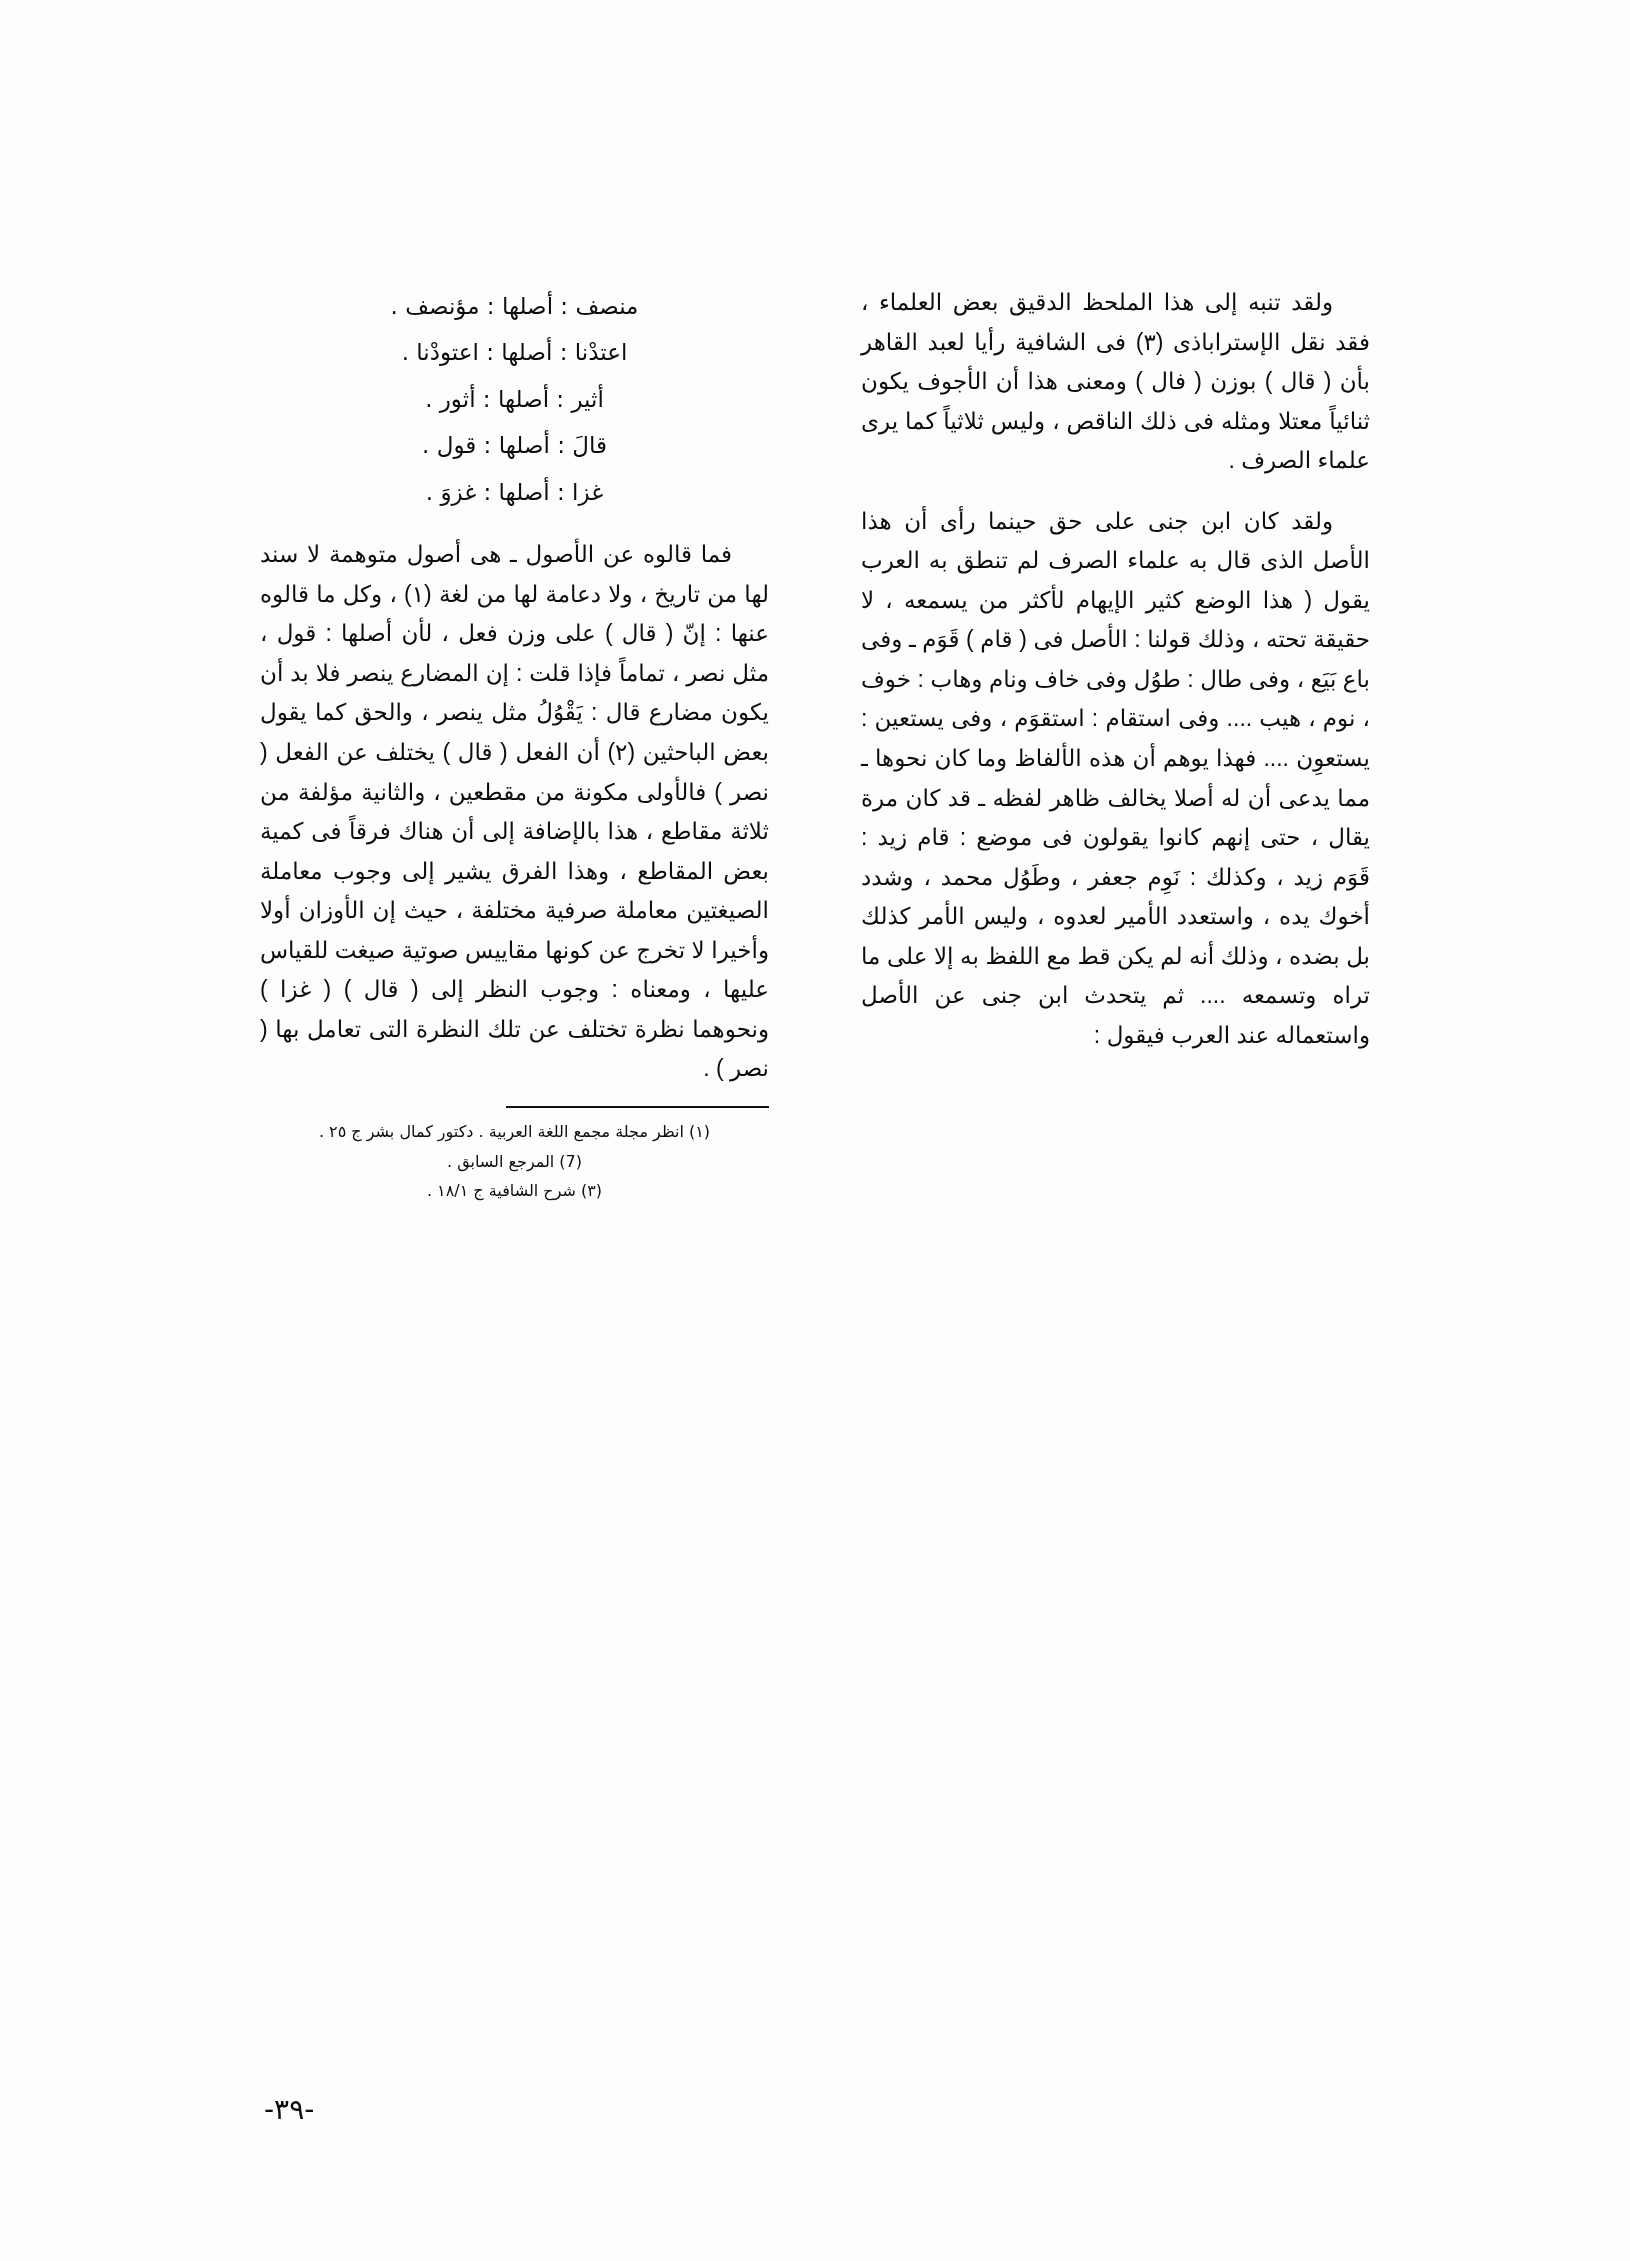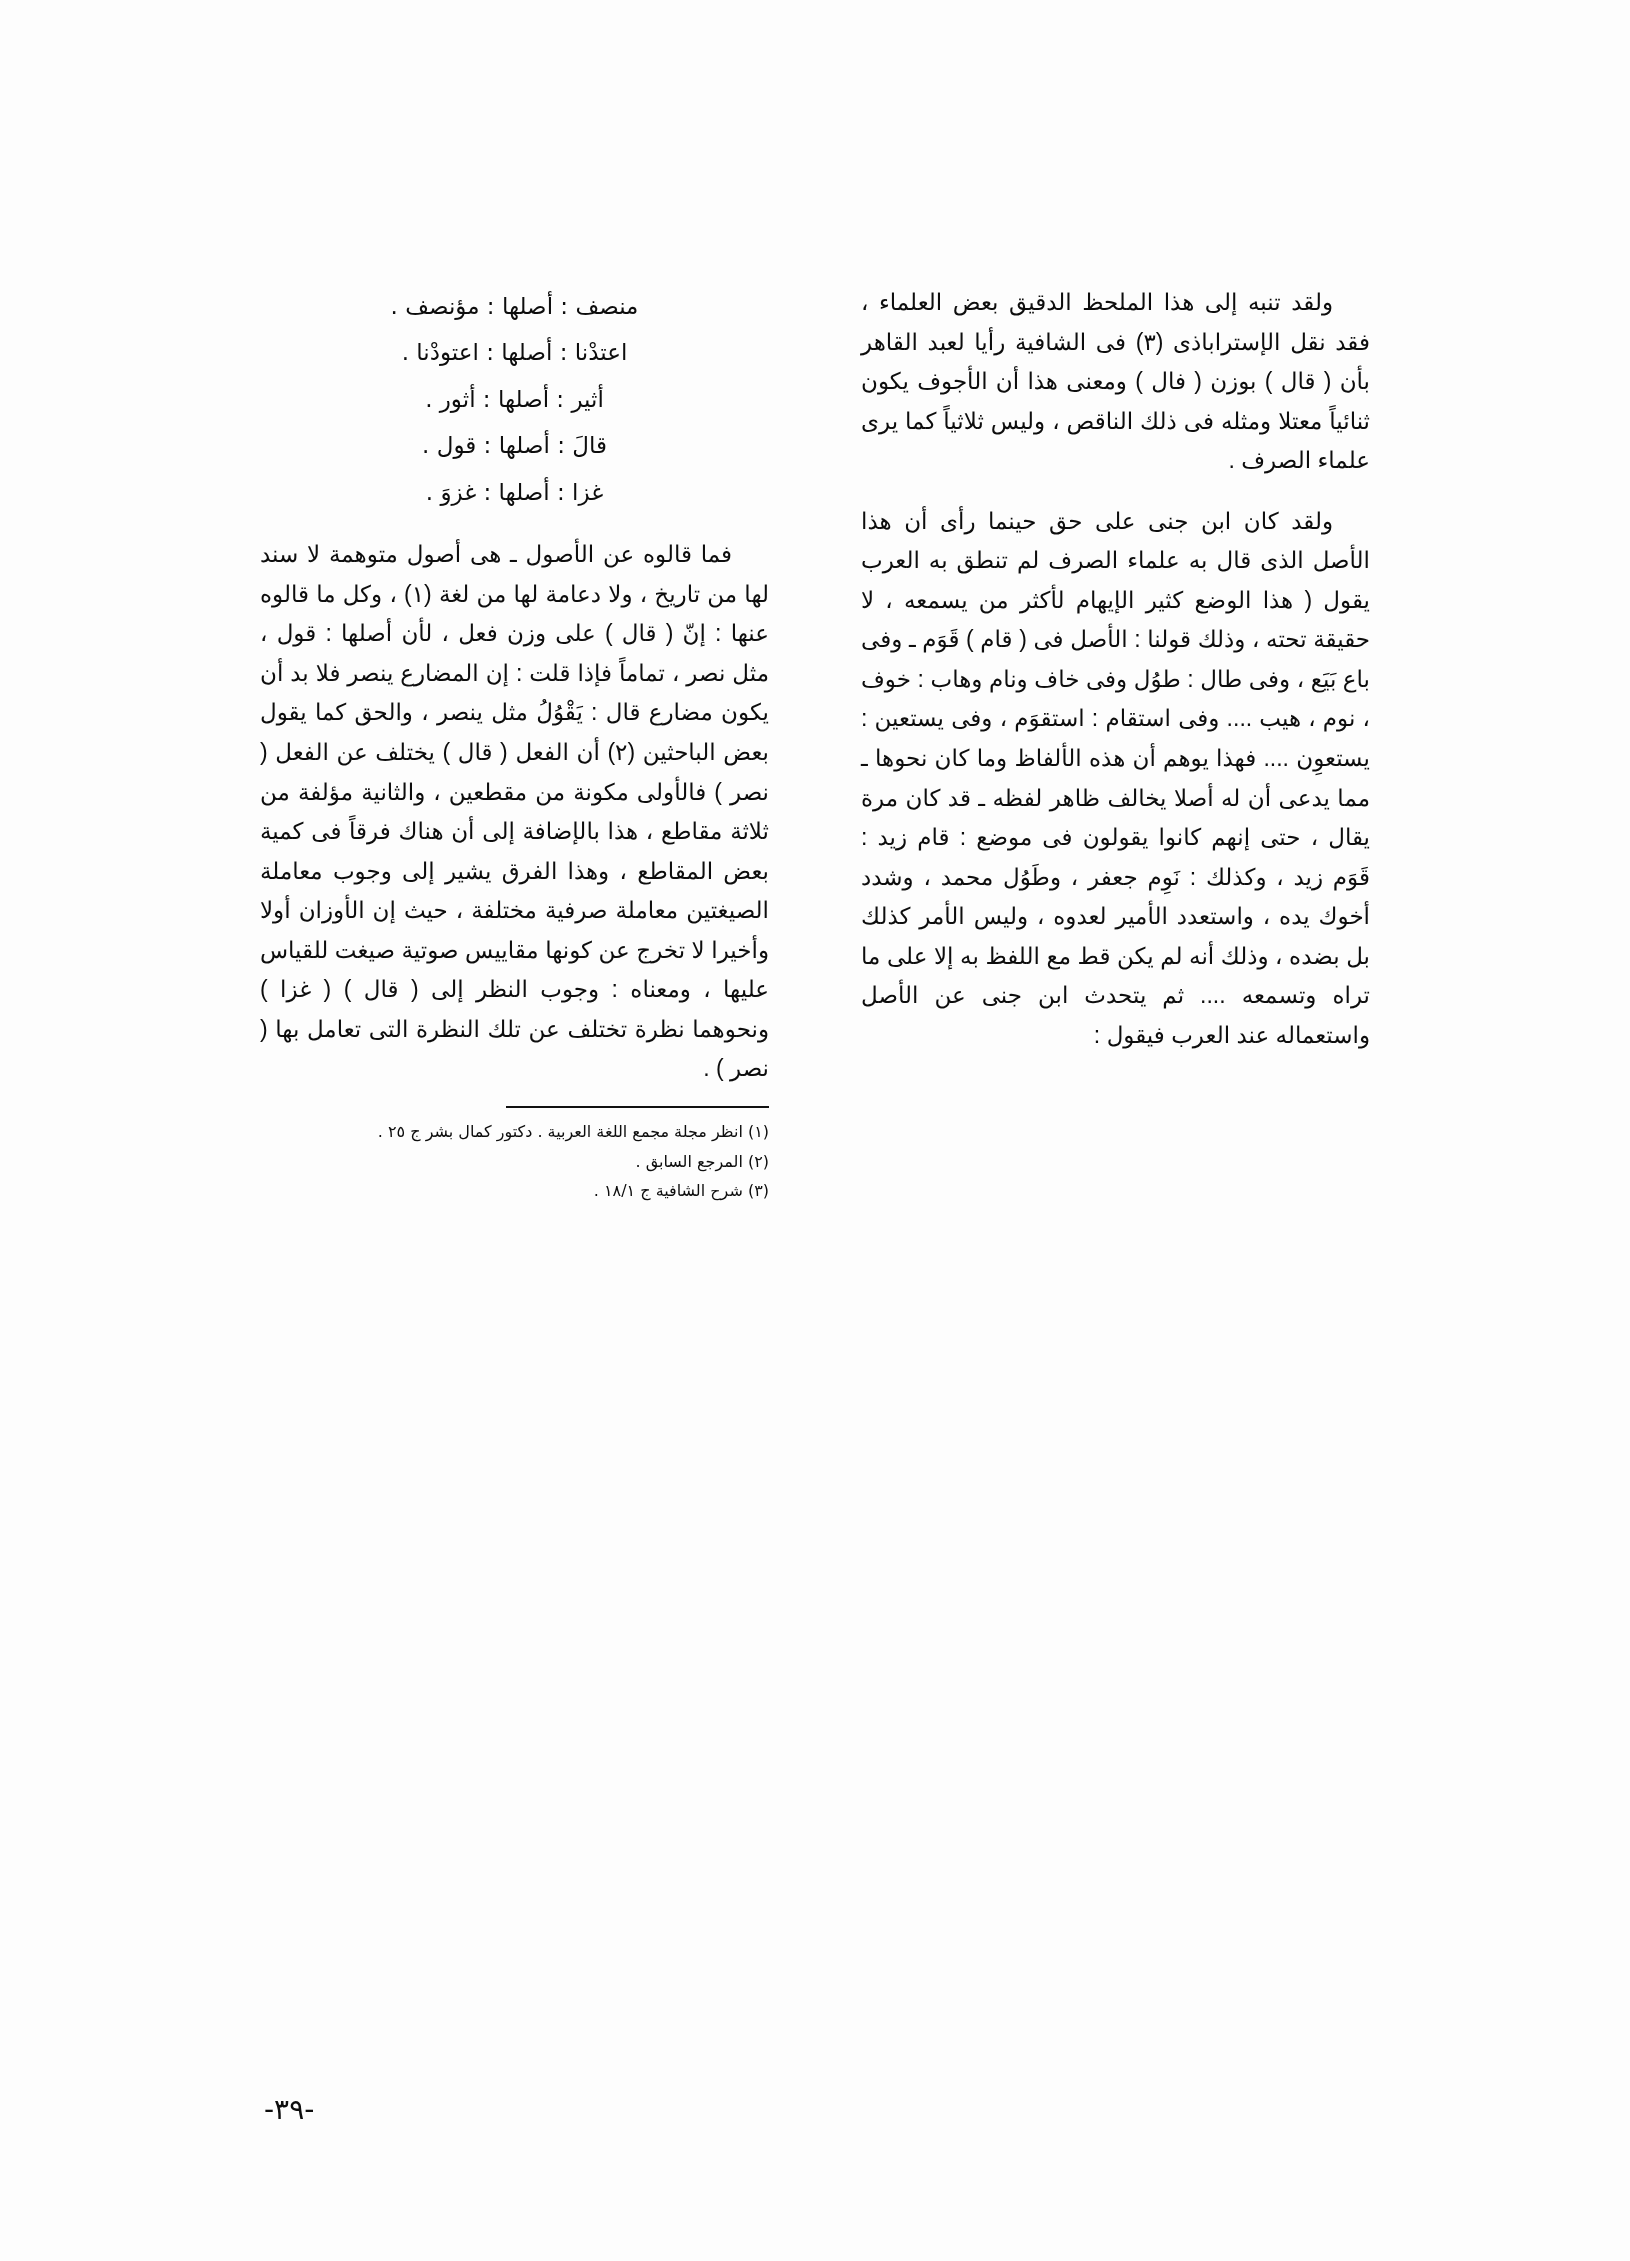--- a/index.html
+++ b/index.html
@@ -68,21 +68,21 @@
     width: 263px;
     margin-right: 0;
     margin-left: auto;
   }
   .footnotes {
     font-size: 16px;
     line-height: 1.85;
   }
   .footnotes div {
     white-space: nowrap;
-    text-align: right;
+    text-align: center;
   }
   .page-number {
     position: absolute;
     bottom: 135px;
     left: 264px;
     font-size: 28px;
     letter-spacing: 0.7px;
   }
 </style>
 </head>
@@ -105,21 +105,21 @@
         <li>أثير : أصلها : أثور .</li>
         <li>قالَ : أصلها : قول .</li>
         <li>غزا : أصلها : غزوَ .</li>
       </ul>
       <p class="para indent">فما قالوه عن الأصول ـ هى أصول متوهمة لا سند لها من تاريخ ، ولا دعامة لها من لغة (١) ، وكل ما قالوه عنها : إنّ ( قال ) على وزن فعل ، لأن أصلها : قول ، مثل نصر ، تماماً فإذا قلت : إن المضارع ينصر فلا بد أن يكون مضارع قال : يَقْوُلُ مثل ينصر ، والحق كما يقول بعض الباحثين (٢) أن الفعل ( قال ) يختلف عن الفعل ( نصر ) فالأولى مكونة من مقطعين ، والثانية مؤلفة من ثلاثة مقاطع ، هذا بالإضافة إلى أن هناك فرقاً فى كمية بعض المقاطع ، وهذا الفرق يشير إلى وجوب معاملة الصيغتين معاملة صرفية مختلفة ، حيث إن الأوزان أولا وأخيرا لا تخرج عن كونها مقاييس صوتية صيغت للقياس عليها ، ومعناه : وجوب النظر إلى ( قال ) ( غزا ) ونحوهما نظرة تختلف عن تلك النظرة التى تعامل بها ( نصر ) .</p>
 
       <hr class="footnote-rule">
 
       <div class="footnotes">
         <div>(١) انظر مجلة مجمع اللغة العربية . دكتور كمال بشر ج ٢٥ .</div>
-        <div>(٢) المرجع السابق .</div>
+        <div>(7) المرجع السابق .</div>
         <div>(٣) شرح الشافية ج ١٨/١ .</div>
       </div>
     </div>
 
   </div>
 
   <div class="page-number">-٣٩-</div>
 
 </div>
 

